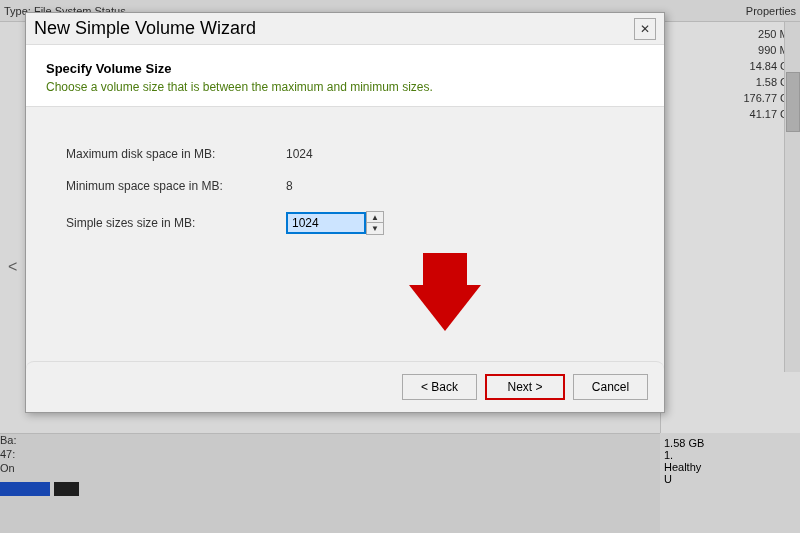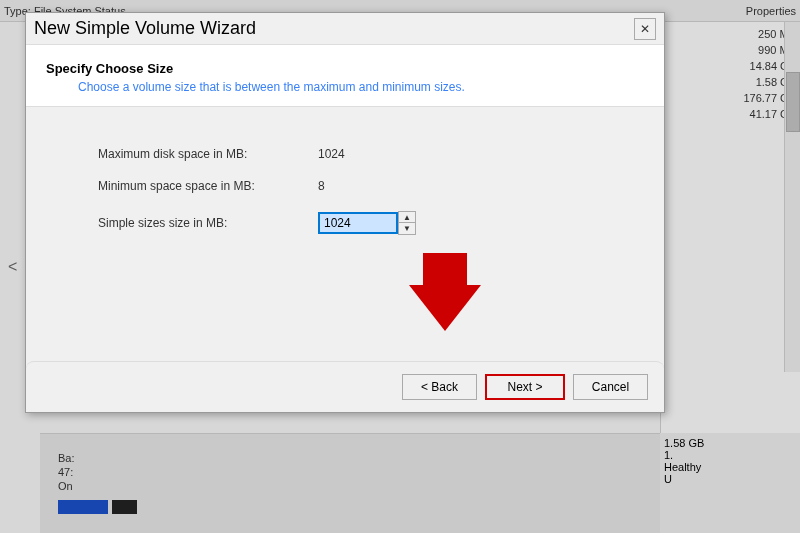--- a/index.html
+++ b/index.html
@@ -52,24 +52,23 @@
     }
 
     .bg-bottom-panel {
       position: absolute;
       bottom: 0;
       left: 0;
       width: 660px;
       height: 100px;
       background: #e0e0e0;
       border-top: 1px solid #ccc;
-      padding: 18px;
+      padding: 0;
       font-size: 11px;
       color: #333;
-      margin-left: 40px;
     }
 
     .bg-bottom-bar-item {
       margin-bottom: 2px;
     }
 
     
     .dialog-overlay {
       position: absolute;
       top: 0; left: 0;
@@ -126,35 +125,33 @@
 
     .dialog-header-title {
       font-size: 13px;
       font-weight: bold;
       color: #000;
       margin-bottom: 4px;
     }
 
     .dialog-header-desc {
       font-size: 12px;
-      color: #3b82f6;
-      margin-left: 32px;
+      color: #4d7c0f;
     }
 
     .dialog-body {
       background: #f0f0f0;
       padding: 40px 40px 30px 40px;
       min-height: 240px;
     }
 
     .form-row {
       display: flex;
       align-items: center;
       margin-bottom: 18px;
-      margin-left: 32px;
     }
 
     .form-label {
       width: 220px;
       font-size: 12px;
       color: #333;
     }
 
     .form-value {
       font-size: 12px;
@@ -306,21 +303,21 @@
 <div class="dialog-overlay"></div>
 
 <div class="dialog">
 
   <div class="dialog-titlebar">
     <span class="dialog-title">New Simple Volume Wizard</span>
     <div class="dialog-close-btn">✕</div>
   </div>
 
   <div class="dialog-header">
-    <div class="dialog-header-title">Specify Choose Size</div>
+    <div class="dialog-header-title">Specify Volume Size</div>
     <div class="dialog-header-desc">Choose a volume size that is between the maximum and minimum sizes.</div>
   </div>
 
   <div class="dialog-body">
 
     <div class="form-row">
       <div class="form-label">Maximum disk space in MB:</div>
       <div class="form-value">1024</div>
     </div>
 

